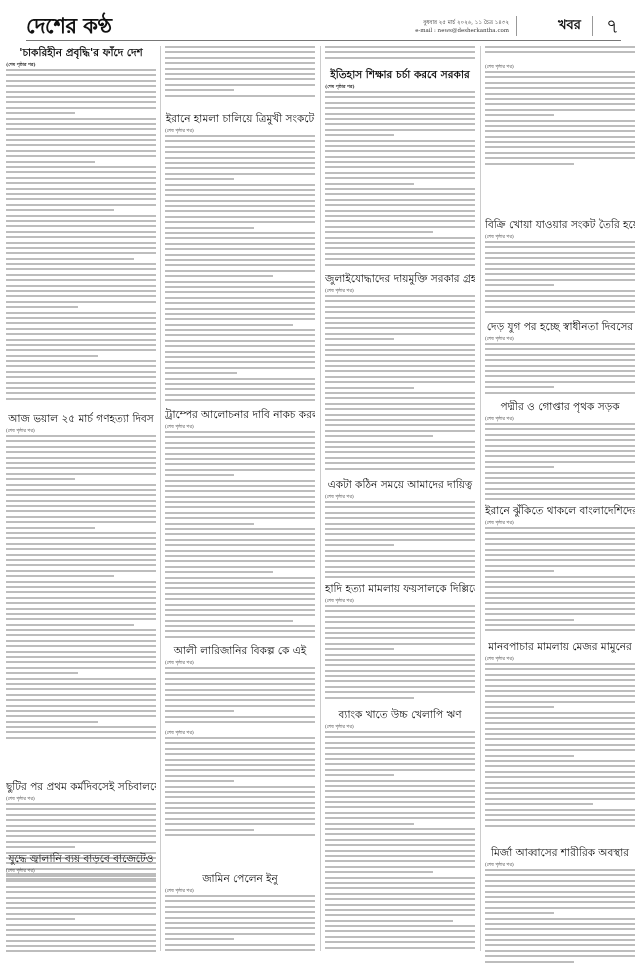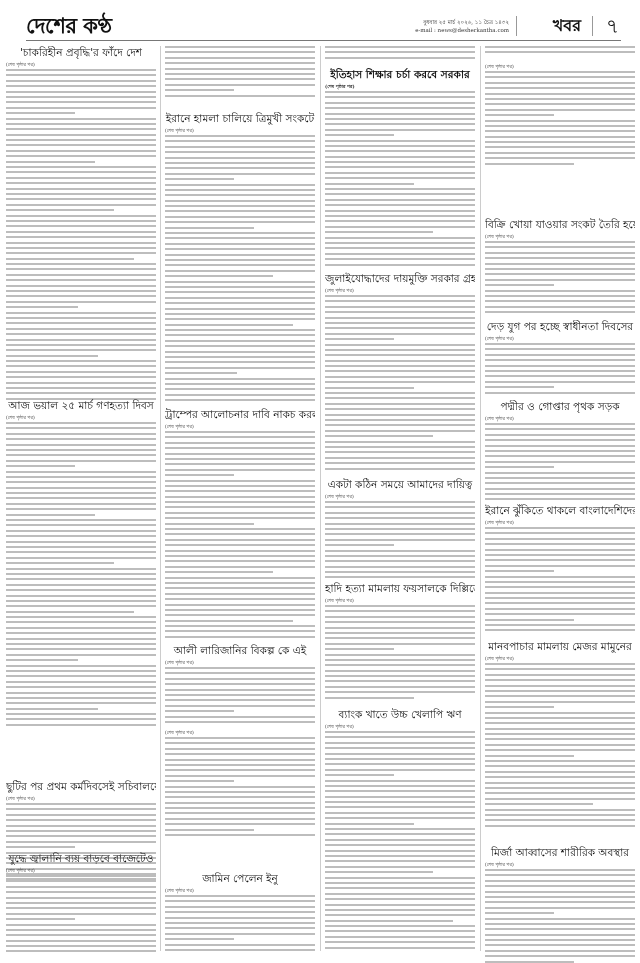--- a/index.html
+++ b/index.html
@@ -1,21 +1,21 @@
 <!DOCTYPE html>
 <html><head>
 <meta charset="utf-8">
 <style>
   html,body{margin:0;padding:0;background:#fff;}
   body{width:640px;height:963px;overflow:hidden;position:relative;font-family:"DejaVu Serif",serif;color:#222;}
   .masthead{position:absolute;left:26px;top:14px;width:595px;height:26px;border-bottom:1px solid #777;}
   .brand{position:absolute;left:0;top:0;font-family:"DejaVu Sans",sans-serif;font-weight:bold;font-size:21px;line-height:24px;color:#111;letter-spacing:-0.5px;}
   .meta{position:absolute;right:112px;top:4px;text-align:right;font-size:5.5px;line-height:8px;color:#333;}
   .sep{position:absolute;top:2px;width:1px;height:20px;background:#999;}
-  .section{position:absolute;right:40px;top:0;font-family:Liberation Serif, serif;font-weight:bold;font-size:16px;line-height:24px;color:#111;}
+  .section{position:absolute;right:40px;top:0;font-family:Liberation Mono, monospace;font-weight:bold;font-size:13px;line-height:24px;color:#111;}
   .pageno{position:absolute;right:2px;top:0;font-family:"DejaVu Sans",sans-serif;font-size:20px;line-height:24px;color:#111;}
   .col{position:absolute;top:46px;width:150px;}
   .story{position:absolute;left:0;width:150px;}
   .headline{font-family:"DejaVu Serif",serif;font-size:10.5px;line-height:13px;text-align:center;color:#111;margin:0 0 3px 0;white-space:nowrap;overflow:hidden;}
   .headline.big{font-size:11.5px;line-height:15px;}
   .cont{font-size:4.5px;line-height:6px;color:#333;margin-bottom:1px;}
   .lines{width:100%;}
   .lines div{height:2px;background:#9a9a9a;margin:0 0 3.4px 0;opacity:.65;}
   .rule{position:absolute;top:46px;width:1px;height:905px;background:#ccc;}
 </style>
@@ -33,21 +33,21 @@
   <div class="sep" style="right:28px"></div>
   <div class="pageno">৭</div>
 </div>
 
 <div class="rule" style="left:160px"></div>
 <div class="rule" style="left:320px"></div>
 <div class="rule" style="left:480px"></div>
 
 <div id="cols">
     <div class="col" style="left: 6px;">
-      <div class="story" style="top: 0px; height: 360px; overflow: hidden;">
+      <div class="story" style="top: 0px; height: 360px; overflow: hidden; font-weight: bold;">
         <div class="headline">'চাকরিহীন প্রবৃদ্ধি'র ফাঁদে দেশ</div>
         <div class="cont">(শেষ পৃষ্ঠার পর)</div>
         <div class="lines">
           <div></div>
           <div></div>
           <div></div>
           <div></div>
           <div></div>
           <div></div>
           <div></div>
@@ -101,21 +101,21 @@
           <div></div>
           <div></div>
           <div></div>
           <div></div>
           <div></div>
           <div></div>
           <div></div>
           <div></div>
         </div>
       </div>
-      <div class="story" style="top: 353px; height: 330px; overflow: hidden;">
+      <div class="story" style="top: 366px; height: 330px; overflow: hidden;">
         <div class="headline">আজ ভয়াল ২৫ মার্চ গণহত্যা দিবস</div>
         <div class="cont">(শেষ পৃষ্ঠার পর)</div>
         <div class="lines">
           <div></div>
           <div></div>
           <div></div>
           <div></div>
           <div></div>
           <div></div>
           <div></div>

